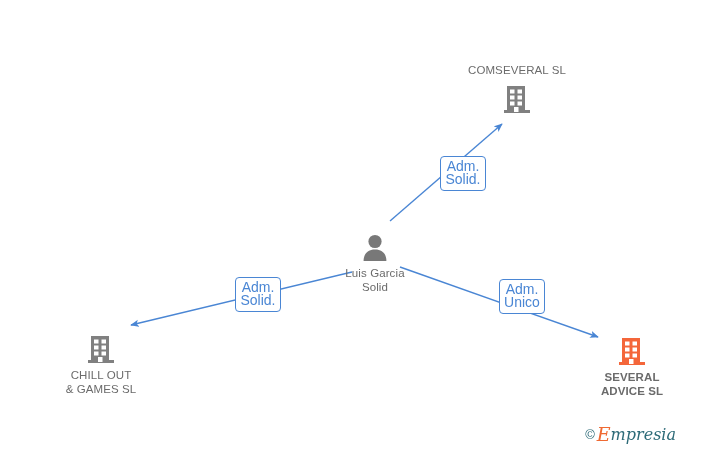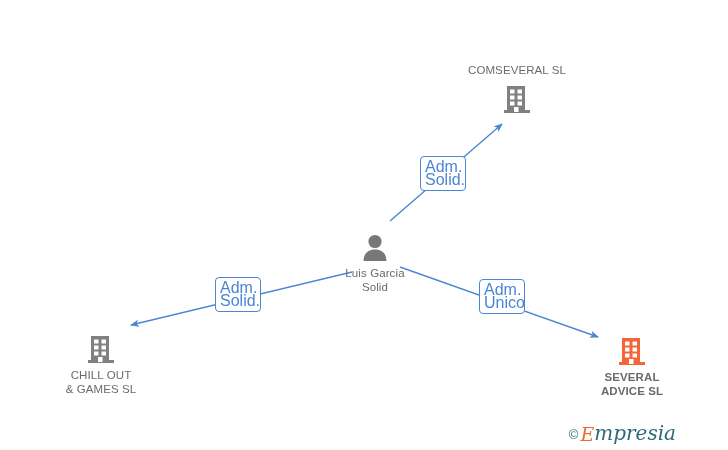--- a/index.html
+++ b/index.html
@@ -50,26 +50,27 @@
     margin-top: 0;
     margin-bottom: 4px;
   }
   .edge-label {
     position: absolute;
     box-sizing: border-box;
     border: 1px solid #4a86d4;
     border-radius: 4px;
     background: #ffffff;
     color: #4a86d4;
-    font-size: 16px;
+    font-size: 14px;
     line-height: 13px;
     text-align: center;
     padding: 3px 4px 4px 4px;
     white-space: pre-line;
     width: 46px;
+    margin-left: 20px;
   }
   #watermark {
     position: absolute;
     right: 8px;
     bottom: 6px;
     font-size: 15px;
     line-height: 18px;
     color: #2d6b78;
     white-space: nowrap;
   }
@@ -83,21 +84,21 @@
     color: #ef6a33;
     font-family: "DejaVu Serif", serif;
     font-style: italic;
     font-size: 19px;
     vertical-align: -1px;
   }
   #watermark .mark-rest {
     font-family: "DejaVu Serif", serif;
     font-style: italic;
     color: #2d6b78;
-    font-size: 20px;
+    font-size: 16px;
   }
 </style>
 </head>
 <body>
 
 <div id="canvas" style="background: rgb(255, 255, 255);">
 
   <svg id="edges" viewBox="0 0 728 450" xmlns="http://www.w3.org/2000/svg">
     <defs>
       <marker id="arrowhead" markerWidth="7" markerHeight="7" refX="5.6" refY="3" orient="auto" markerUnits="strokeWidth">

